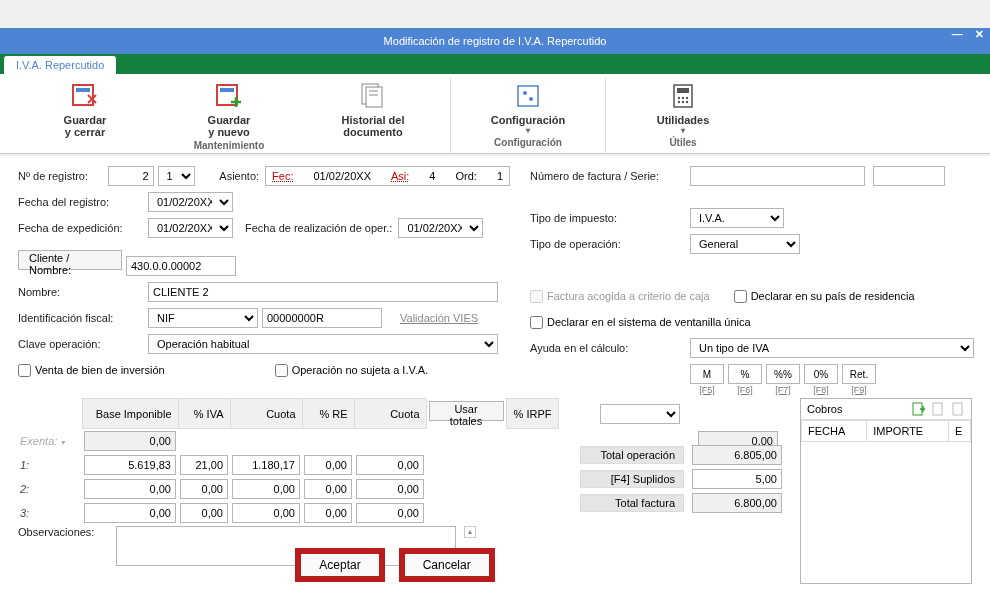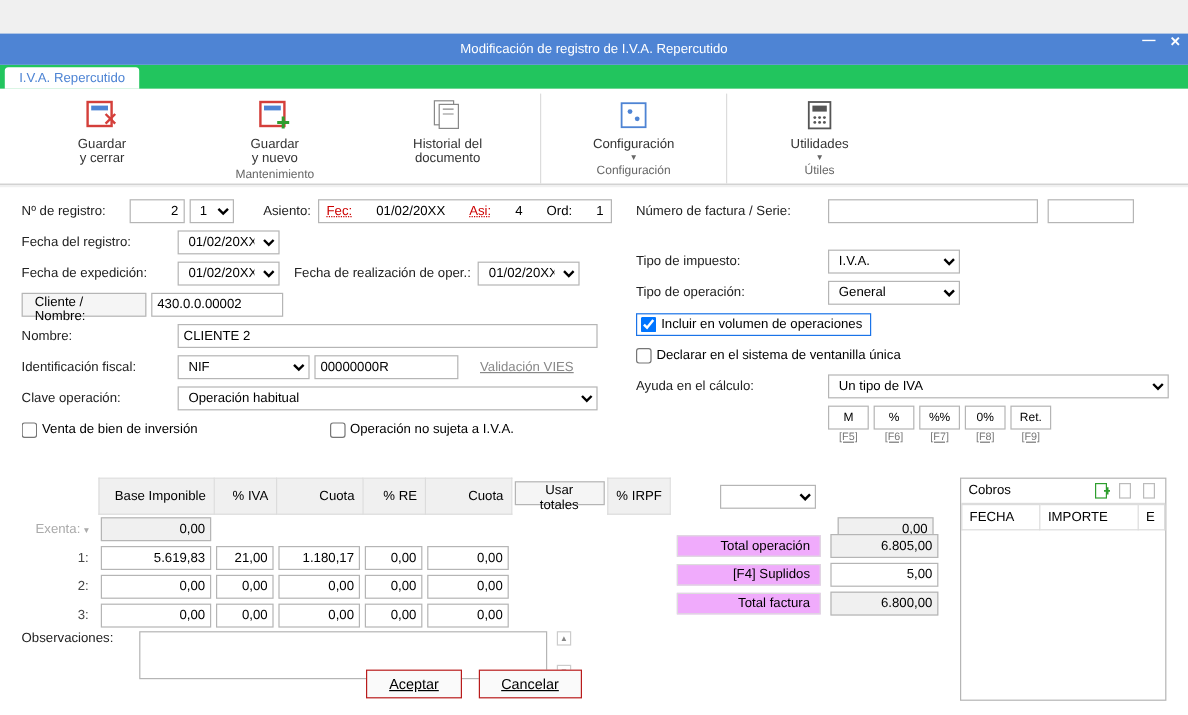--- a/index.html
+++ b/index.html
@@ -2,24 +2,24 @@
 <html><head>
 <meta charset="utf-8">
 <style>
 * { box-sizing: border-box; margin: 0; padding: 0; font-family: "Segoe UI", Tahoma, sans-serif; font-size: 11px; }
 body { background: #f0f0f0; width: 990px; height: 596px; overflow: hidden; }
 
 .titlebar { background: #4e84d4; height: 26px; display: flex; align-items: center; justify-content: center; color: #fff; font-size: 12px; position: relative; margin-top: 28px; }
 .titlebar .winbtns { position: absolute; right: 6px; top: 0; display: flex; gap: 12px; font-size: 14px; font-weight: bold; }
 .titlebar .winbtns span { cursor: pointer; }
 
-.tabrow { background: #22c55e; padding: 0 0 0 4px; height: 20px; display: flex; align-items: flex-end; }
+.tabrow { background: #15803d; padding: 0 0 0 4px; height: 20px; display: flex; align-items: flex-end; }
 .tab { background: #fff; color: #4e84d4; padding: 3px 12px; font-size: 11px; border-radius: 3px 3px 0 0; }
 
-.ribbon { background: #fff; border-bottom: 1px solid #c7c7c7; padding: 4px 8px 0 8px; display: flex; }
+.ribbon { background: #fff; border-bottom: 1px solid #c7c7c7; padding: 4px 8px 0 8px; display: flex; font-weight: bold; }
 .ribbon-group { display: flex; flex-direction: column; align-items: center; border-right: 1px solid #dcdcdc; padding: 0 10px; }
 .ribbon-group.last { border-right: none; }
 .ribbon-items { display: flex; gap: 10px; }
 .ribbon-item { display: flex; flex-direction: column; align-items: center; text-align: center; cursor: pointer; padding: 2px 2px 0 2px; }
 .ribbon-item .ic { width: 32px; height: 32px; display: flex; align-items: center; justify-content: center; }
 .ribbon-item .lbl { font-size: 11px; line-height: 12px; margin-top: 2px; color: #333; }
 .ribbon-group .grouplbl { font-size: 10px; color: #666; margin: 2px 0 2px 0; }
 
 .form-area { background: #fff; position: absolute; top: 156px; left: 0; right: 0; bottom: 0; padding: 10px 18px 10px 18px; }
 
@@ -45,42 +45,42 @@
 .calc-btns .b { border: 1px solid #b5b5b5; width: 34px; height: 20px; display: flex; align-items: center; justify-content: center; background: #fff; cursor: pointer; font-size: 10px; }
 .calc-hints { display: flex; gap: 4px; margin-left: 160px; margin-top: 1px; }
 .calc-hints span { width: 34px; text-align: center; font-size: 9px; color: #777; text-decoration: underline; }
 
 .grid { position: absolute; top: 242px; left: 18px; width: 762px; }
 .grid table { border-collapse: collapse; width: 100%; }
 .grid th { font-weight: normal; text-align: right; padding: 3px 6px; background: #f0f0f0; border: 1px solid #dcdcdc; font-size: 11px; }
 .grid th.l { text-align: left; }
 .grid td { padding: 2px 2px; }
 .grid td input { width: 100%; }
-.grid .rowlbl { text-align: right; padding-right: 8px; color: #444; width: 64px; }
+.grid .rowlbl { padding-right: 8px; color: #444; width: 64px; font-style: italic; }
 .grid .rowlbl.dim { color: #aaa; }
 
 .totals { position: absolute; top: 265px; left: 530px; width: 252px; }
 .totals .trow { display: flex; justify-content: flex-end; align-items: center; gap: 8px; margin-bottom: 4px; }
-.totals .trow .tlbl { background: #f0abfc; border: 1px solid #dcdcdc; padding: 2px 8px; width: 120px; text-align: right; }
+.totals .trow .tlbl { background: #e5e5e5; border: 1px solid #dcdcdc; padding: 2px 8px; width: 104px; text-align: right; }
 .totals .trow input { width: 90px; }
 
 .cobros { position: absolute; top: 242px; left: 800px; width: 172px; border: 1px solid #b5b5b5; height: 186px; }
 .cobros .hdr { display: flex; align-items: center; justify-content: space-between; padding: 3px 6px; border-bottom: 1px solid #dcdcdc; }
 .cobros .hdr .icons { display: flex; gap: 6px; }
 .cobros .hdr .icons svg { cursor: pointer; }
 .cobros table { width: 100%; border-collapse: collapse; }
 .cobros th { font-weight: normal; border: 1px solid #dcdcdc; padding: 4px 6px; font-size: 11px; background: #fff; text-align: left; }
 
 .obs { position: absolute; top: 370px; left: 18px; display: flex; gap: 8px; }
 .obs textarea { width: 340px; height: 40px; border: 1px solid #b5b5b5; resize: none; font-size: 11px; padding: 2px 4px; }
 .obs .spin { display:flex; flex-direction:column; justify-content:space-between; }
 .obs .spin span { font-size:8px; color:#888; border:1px solid #ccc; width:12px; text-align:center; line-height:10px; cursor:pointer;}
 
 .dlg-btns { position: absolute; bottom: 14px; left: 0; right: 200px; display: flex; justify-content: center; gap: 14px; }
-.dlg-btns button { border: 1px solid #b91c1c; background: #fafafa; padding: 4px 18px; cursor: pointer; font-size: 12px; text-decoration: underline; }
+.dlg-btns button { border: 6px solid #b91c1c; background: #fafafa; padding: 4px 18px; cursor: pointer; font-size: 12px; }
 
 .link { color: #0066cc; text-decoration: underline; cursor: pointer; }
 .underline-dotted { text-decoration: underline dotted; }
 
 svg { display: block; }
 </style>
 </head>
 <body>
 
 <div class="titlebar">
@@ -195,21 +195,21 @@
     </div>
     <div class="row">
       <span class="lbl">Fecha de expedición:</span>
       <select class="sel" style="width:85px"><option>01/02/20XX</option></select>
       <span style="width:12px"></span>
       <span class="lbl sm">Fecha de realización de oper.:</span>
       <select class="sel" style="width:85px"><option>01/02/20XX</option></select>
     </div>
     <div class="row">
       <button class="btnlike" style="width:104px;text-align:left">Cliente / Nombre:</button>
-      <input class="txt" style="width: 110px; margin-left: 4px;" value="430.0.0.00002">
+      <input class="txt" style="width: 110px; margin-left: 4px; margin-top: 12px;" value="430.0.0.00002">
     </div>
     <div class="row">
       <span class="lbl">Nombre:</span>
       <input class="txt" style="width: 350px;" value="CLIENTE 2">
     </div>
     <div class="row">
       <span class="lbl">Identificación fiscal:</span>
       <select class="sel" style="width:110px"><option>NIF</option></select>
       <input class="txt" style="width: 120px; margin-left: 4px;" value="00000000R">
       <span style="width:18px"></span>
@@ -234,32 +234,39 @@
 
   <div class="right-col">
     <div class="row">
       <span class="lbl" style="width:160px">Número de factura / Serie:</span>
       <input class="txt" style="width: 175px;">
       <span style="width:8px"></span>
       <input class="txt" style="width: 72px;">
     </div>
     <div class="row" style="margin-top:22px">
       <span class="lbl" style="width:160px">Tipo de impuesto:</span>
-      <select class="sel" style="width:110px"><option>I.V.A.</option></select>
+      <select class="sel" style="width:94px"><option>I.V.A.</option></select>
     </div>
     <div class="row">
       <span class="lbl" style="width:160px">Tipo de operación:</span>
       <select class="sel" style="width:110px"><option>General</option></select>
     </div>
     <div class="row">
-      <span class="ivacbox">
-          <input type="checkbox" checked="" style="">
-          <span>Incluir en volumen de operaciones</span>
-        </span>
       <span style="width:14px"></span>
+    </div>
+    <div class="row">
+      <label class="chk disabled">
+          <input type="checkbox" disabled="" style="">
+          <span>Factura acogida a criterio de caja</span>
+        </label>
+      <span style="width:24px"></span>
+      <label class="chk">
+          <input type="checkbox" style="">
+          <span>Declarar en su país de residencia</span>
+        </label>
     </div>
     <div class="row">
       <label class="chk">
           <input type="checkbox" style="">
           <span>Declarar en el sistema de ventanilla única</span>
         </label>
     </div>
     <div class="row">
       <span class="lbl" style="width:160px">Ayuda en el cálculo:</span>
       <select class="sel" style="width:284px"><option>Un tipo de IVA</option></select>

